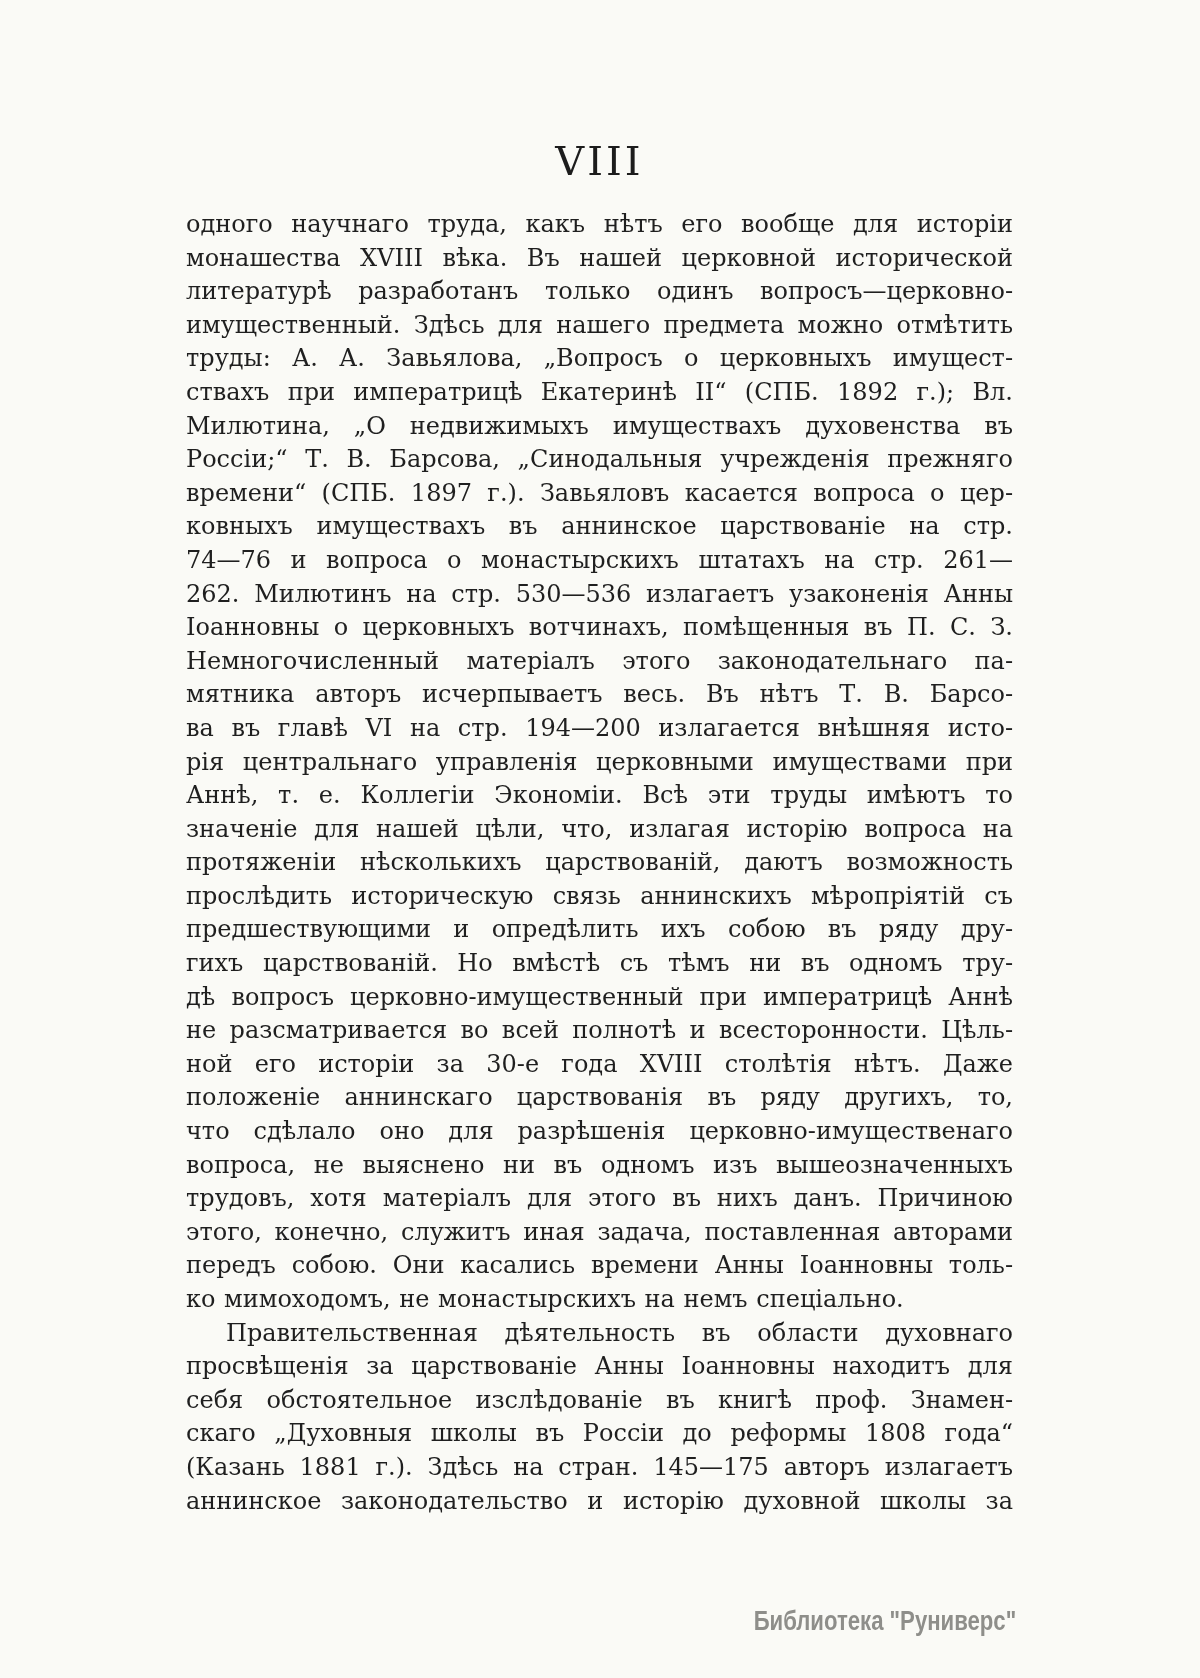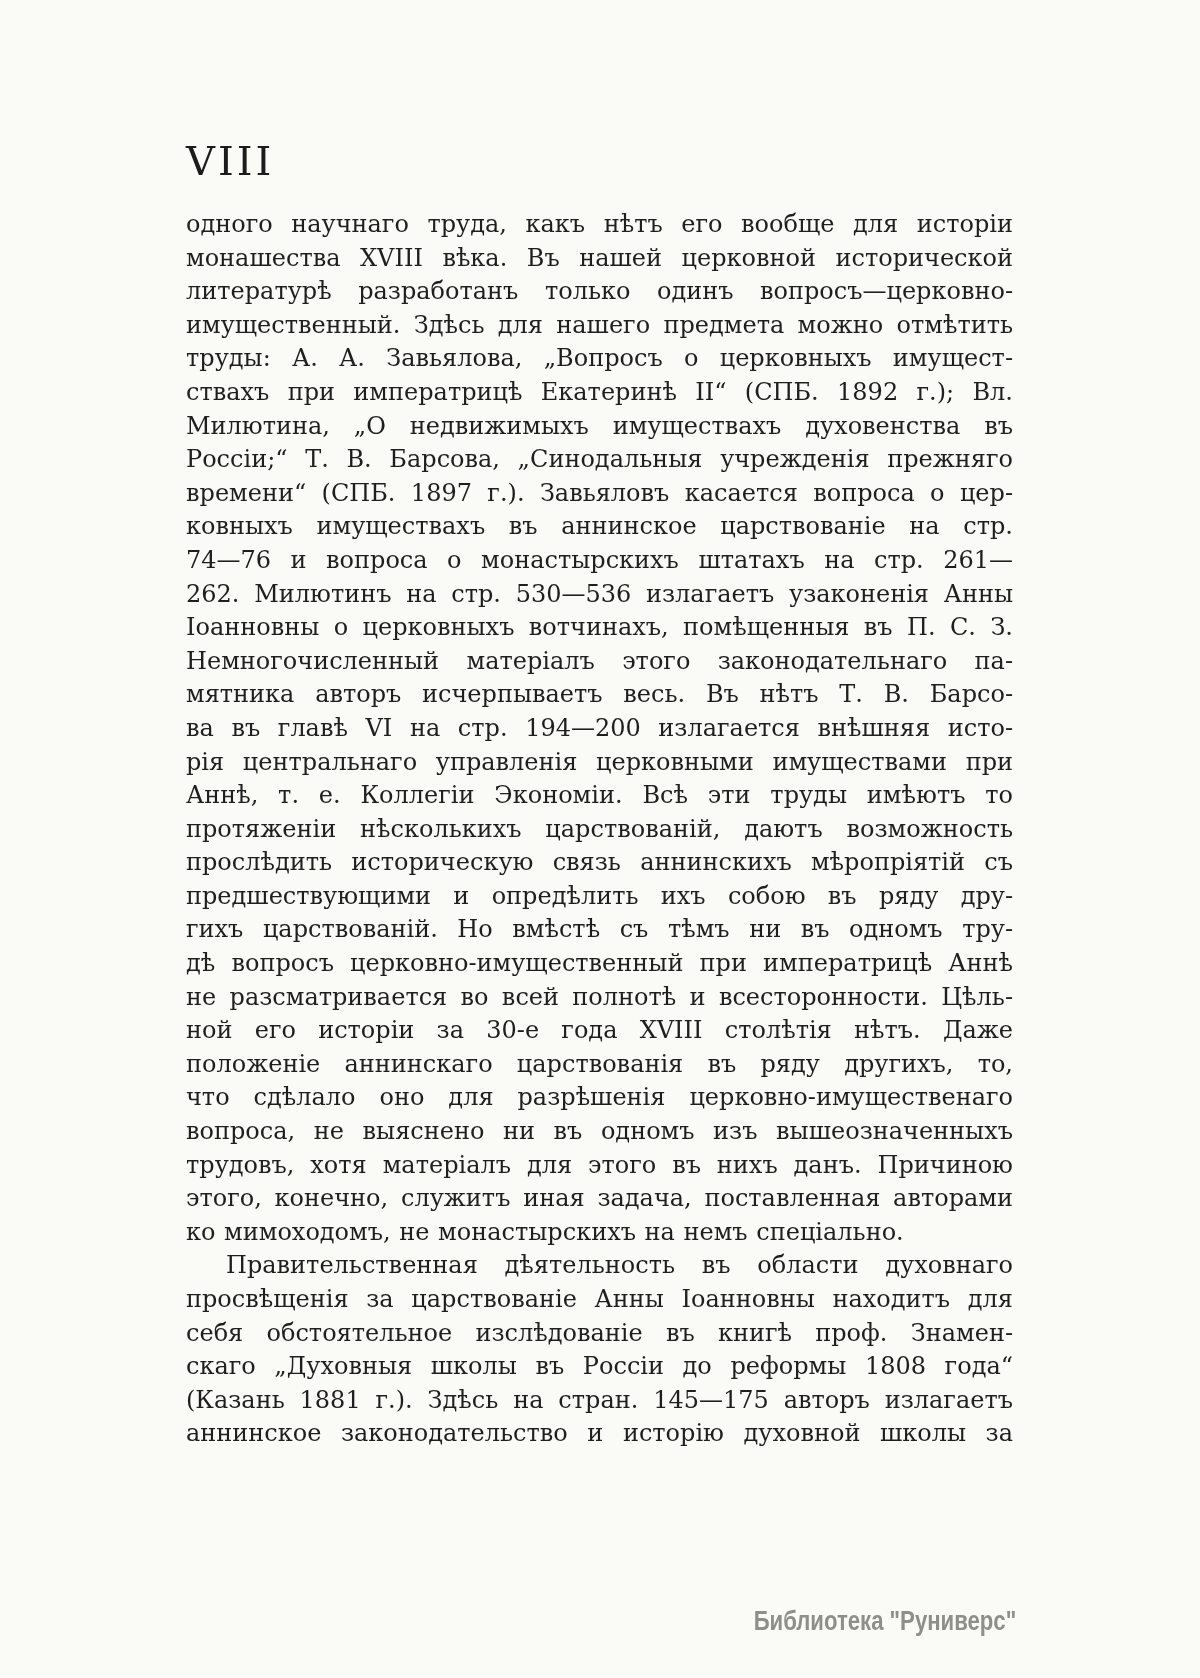--- a/index.html
+++ b/index.html
@@ -12,20 +12,21 @@
     height: 1678px;
     background: #fafaf6;
     overflow: hidden;
     font-family: "DejaVu Serif", serif;
   }
   .header-numeral {
     position: absolute;
     top: 138px;
     left: 186px;
     width: 827px;
+    text-align: center;
     font-size: 40px;
     font-weight: normal;
     letter-spacing: 3px;
     color: #1c1c1c;
   }
   .text-block {
     position: absolute;
     top: 208px;
     left: 186px;
     width: 827px;
@@ -79,32 +80,34 @@
         <div class="line">времени“ (СПБ. 1897 г.). Завьяловъ касается вопроса о цер-</div>
         <div class="line">ковныхъ имуществахъ въ аннинское царствованіе на стр.</div>
         <div class="line">74—76 и вопроса о монастырскихъ штатахъ на стр. 261—</div>
         <div class="line">262. Милютинъ на стр. 530—536 излагаетъ узаконенія Анны</div>
         <div class="line">Іоанновны о церковныхъ вотчинахъ, помѣщенныя въ П. С. З.</div>
         <div class="line">Немногочисленный матеріалъ этого законодательнаго па-</div>
         <div class="line">мятника авторъ исчерпываетъ весь. Въ нѣтъ Т. В. Барсо-</div>
         <div class="line">ва въ главѣ VI на стр. 194—200 излагается внѣшняя исто-</div>
         <div class="line">рія центральнаго управленія церковными имуществами при</div>
         <div class="line">Аннѣ, т. е. Коллегіи Экономіи. Всѣ эти труды имѣютъ то</div>
+        <div class="line">значеніе для нашей цѣли, что, излагая исторію вопроса на</div>
         <div class="line">протяженіи нѣсколькихъ царствованій, даютъ возможность</div>
         <div class="line">прослѣдить историческую связь аннинскихъ мѣропріятій съ</div>
         <div class="line">предшествующими и опредѣлить ихъ собою въ ряду дру-</div>
         <div class="line">гихъ царствованій. Но вмѣстѣ съ тѣмъ ни въ одномъ тру-</div>
         <div class="line">дѣ вопросъ церковно-имущественный при императрицѣ Аннѣ</div>
         <div class="line">не разсматривается во всей полнотѣ и всесторонности. Цѣль-</div>
         <div class="line">ной его исторіи за 30-е года XVIII столѣтія нѣтъ. Даже</div>
         <div class="line">положеніе аннинскаго царствованія въ ряду другихъ, то,</div>
         <div class="line">что сдѣлало оно для разрѣшенія церковно-имущественаго</div>
         <div class="line">вопроса, не выяснено ни въ одномъ изъ вышеозначенныхъ</div>
         <div class="line">трудовъ, хотя матеріалъ для этого въ нихъ данъ. Причиною</div>
         <div class="line">этого, конечно, служитъ иная задача, поставленная авторами</div>
+        <div class="line">передъ собою. Они касались времени Анны Іоанновны толь-</div>
         <div class="line end-line">ко мимоходомъ, не монастырскихъ на немъ спеціально.</div>
       </div>
       <div class="paragraph">
         <div class="line first-indent">Правительственная дѣятельность въ области духовнаго</div>
         <div class="line">просвѣщенія за царствованіе Анны Іоанновны находитъ для</div>
         <div class="line">себя обстоятельное изслѣдованіе въ книгѣ проф. Знамен-</div>
         <div class="line">скаго „Духовныя школы въ Россіи до реформы 1808 года“</div>
         <div class="line">(Казань 1881 г.). Здѣсь на стран. 145—175 авторъ излагаетъ</div>
         <div class="line">аннинское законодательство и исторію духовной школы за</div>
       </div>

